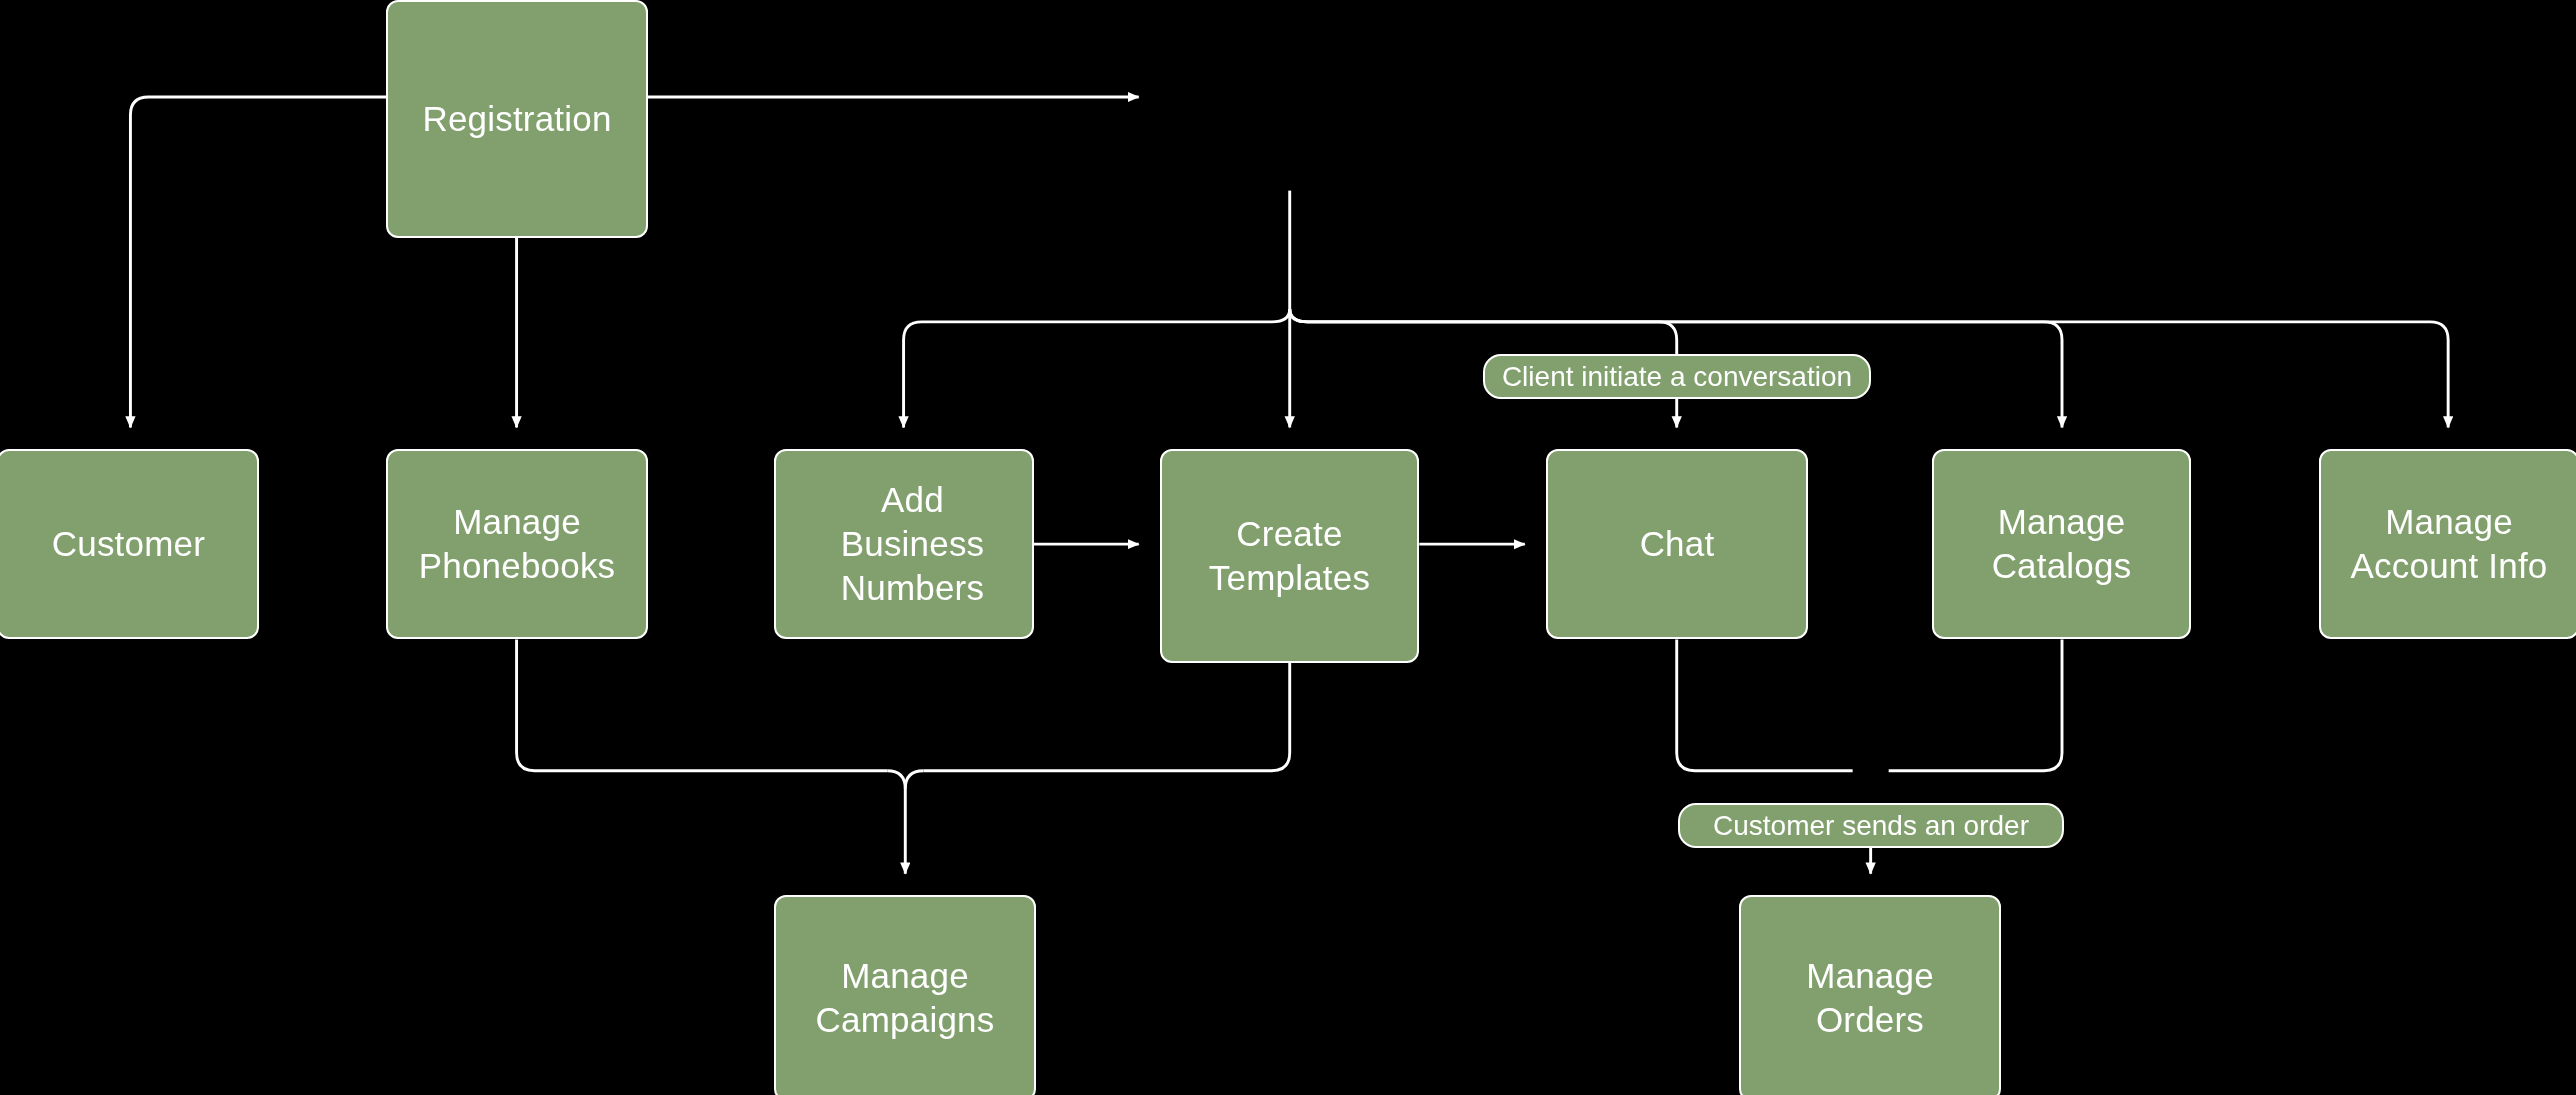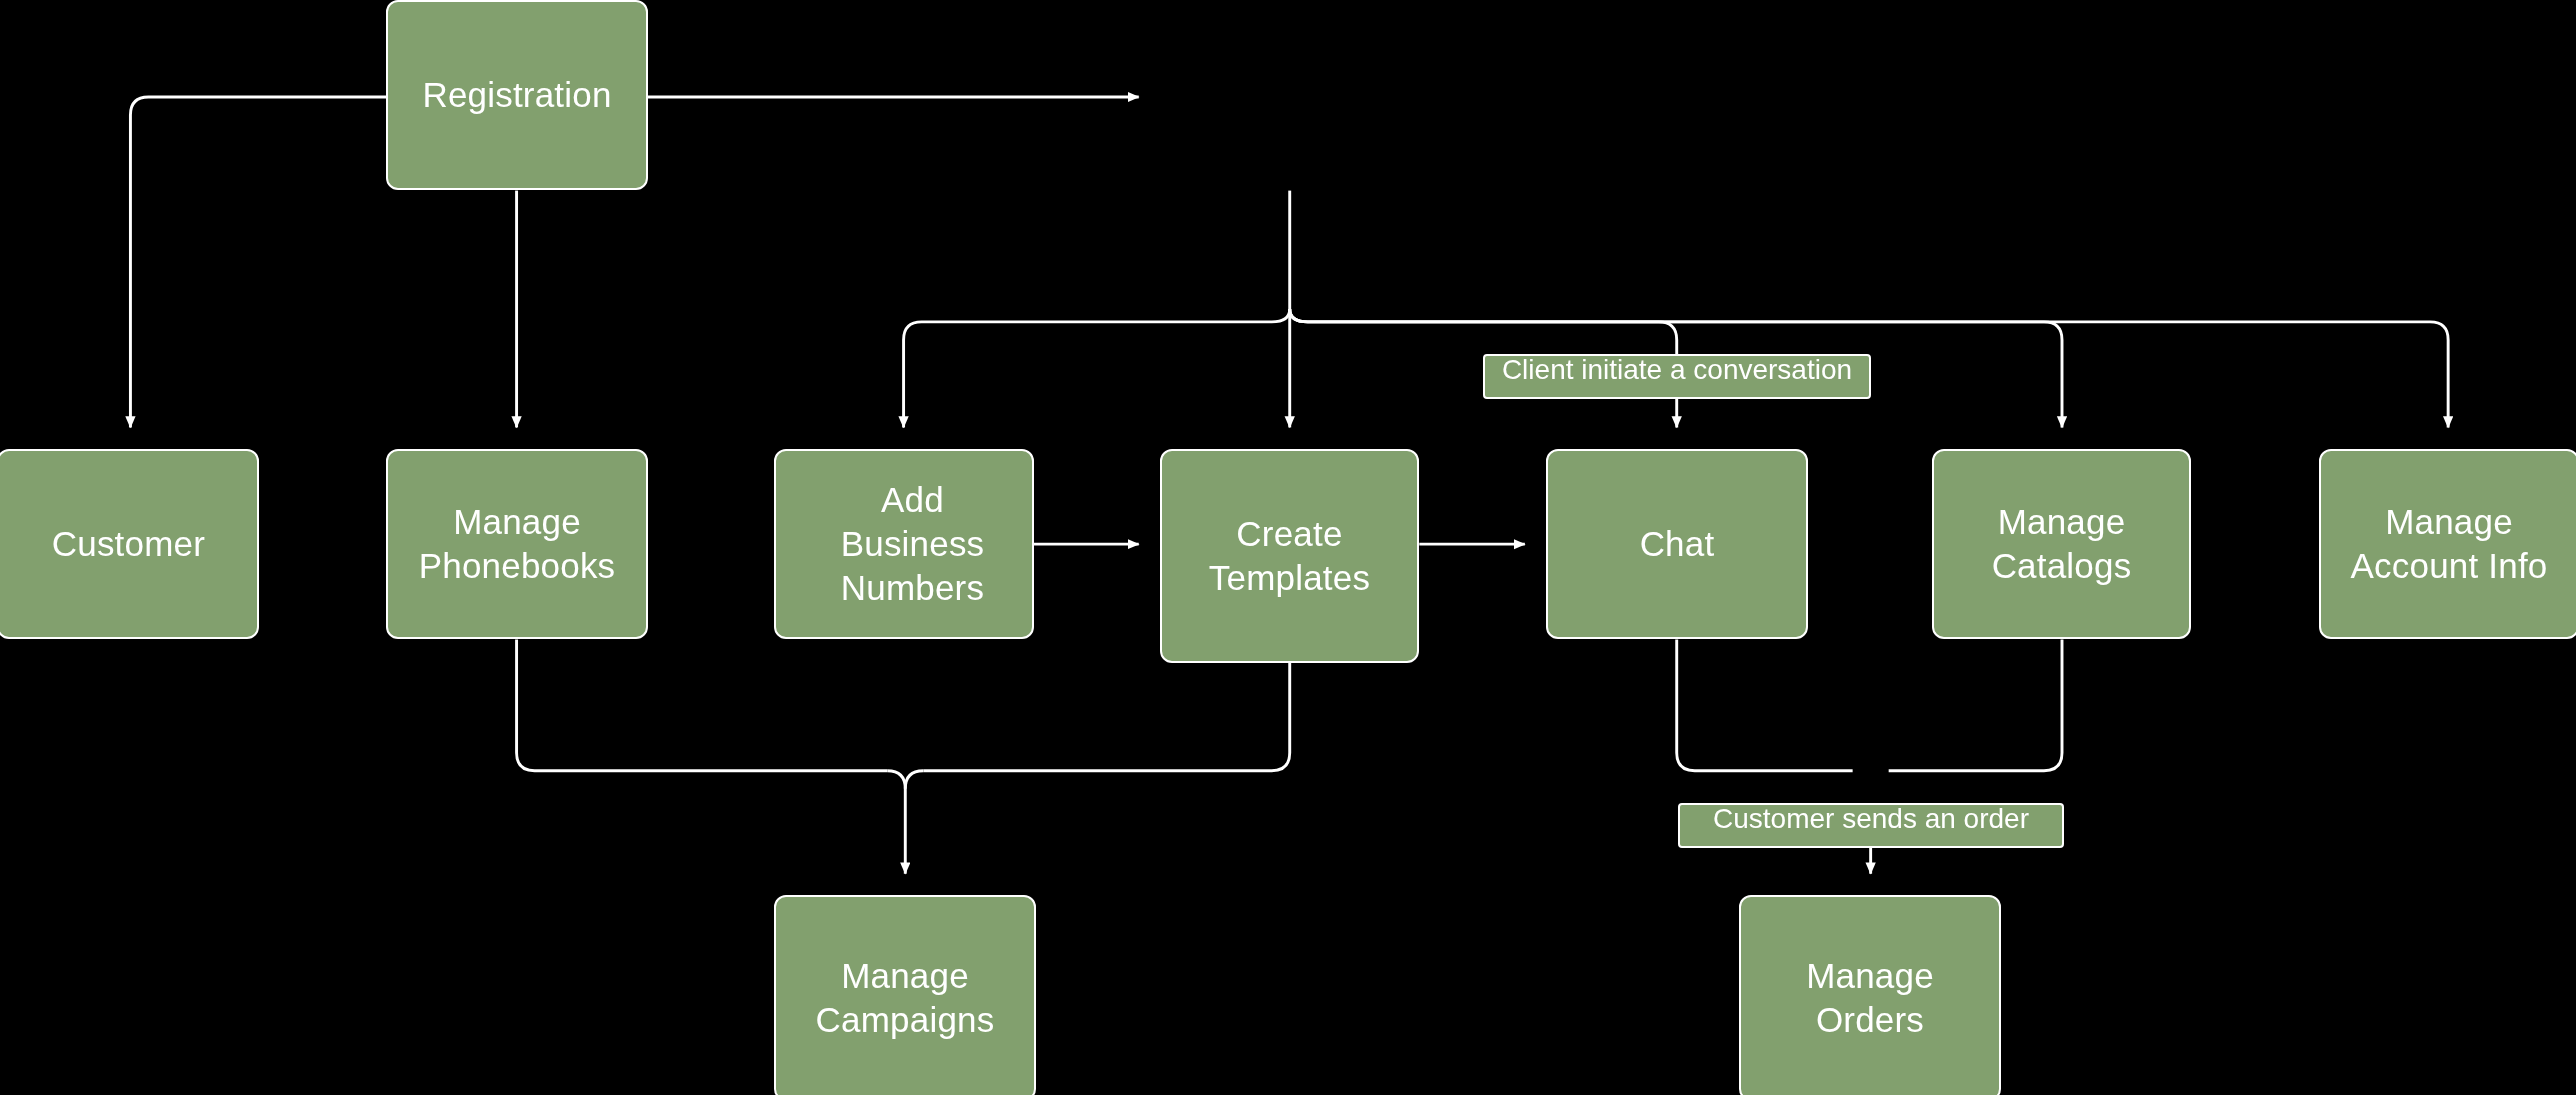--- a/index.html
+++ b/index.html
@@ -35,23 +35,24 @@
     font-size:35px;
     line-height:1.25;
     letter-spacing:0.2px;
     z-index:3;
   }
   .node span{display:block;white-space:pre-line;}
   .pill{
     position:absolute;
     background:#82a06e;
     border:2.6px solid #ffffff;
-    border-radius:4px;
+    border-radius:18px;
     box-sizing:border-box;
     display:flex;
+    align-items:center;
     justify-content:center;
     color:#ffffff;
     font-size:28px;
     line-height:1;
     padding:0 16px;
     white-space:nowrap;
     z-index:4;
   }
 </style>
 </head>
@@ -99,21 +100,21 @@
       <path d="M1954,745 L1954,877 Q1954,898 1975,898 L2159,898"></path>
 
       <path d="M2403,745 L2403,877 Q2403,898 2382,898 L2201,898"></path>
 
       <path d="M2159,945 Q2180,945 2180,966 L2180,1018" marker-end="url(#arw)"></path>
       <path d="M2201,945 Q2180,945 2180,966"></path>
 
     </g>
   </svg>
 
-  <div class="node" style="left:386px;top:0px;width:262px;height:190px;">
+  <div class="node" style="left:386px;top:0px;width:262px;height:238px;">
     <span>Registration</span>
   </div>
 
 
   <div class="node" style="left:-2.6px;top:449px;width:262px;height:190px;">
     <span>Customer</span>
   </div>
 
   <div class="node" style="left:386px;top:449px;width:262px;height:190px;">
     <span>Manage

